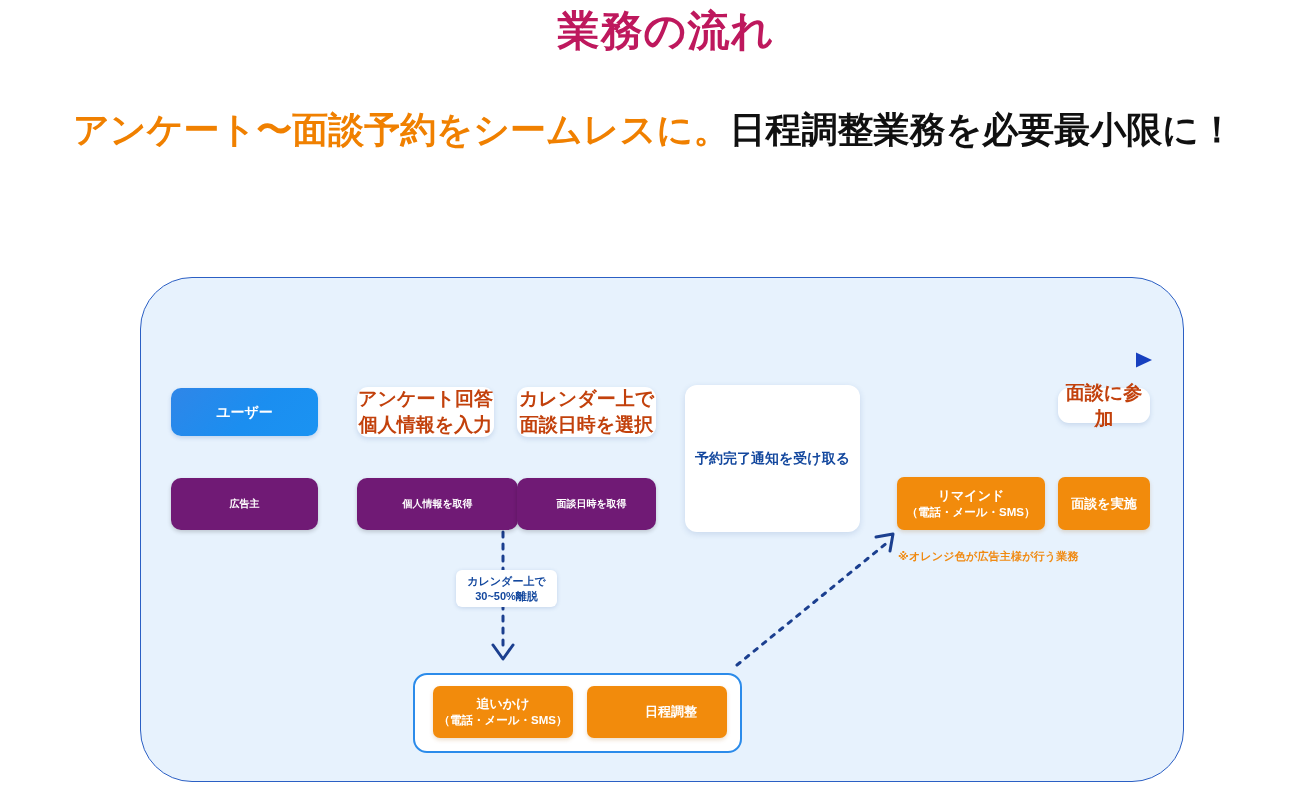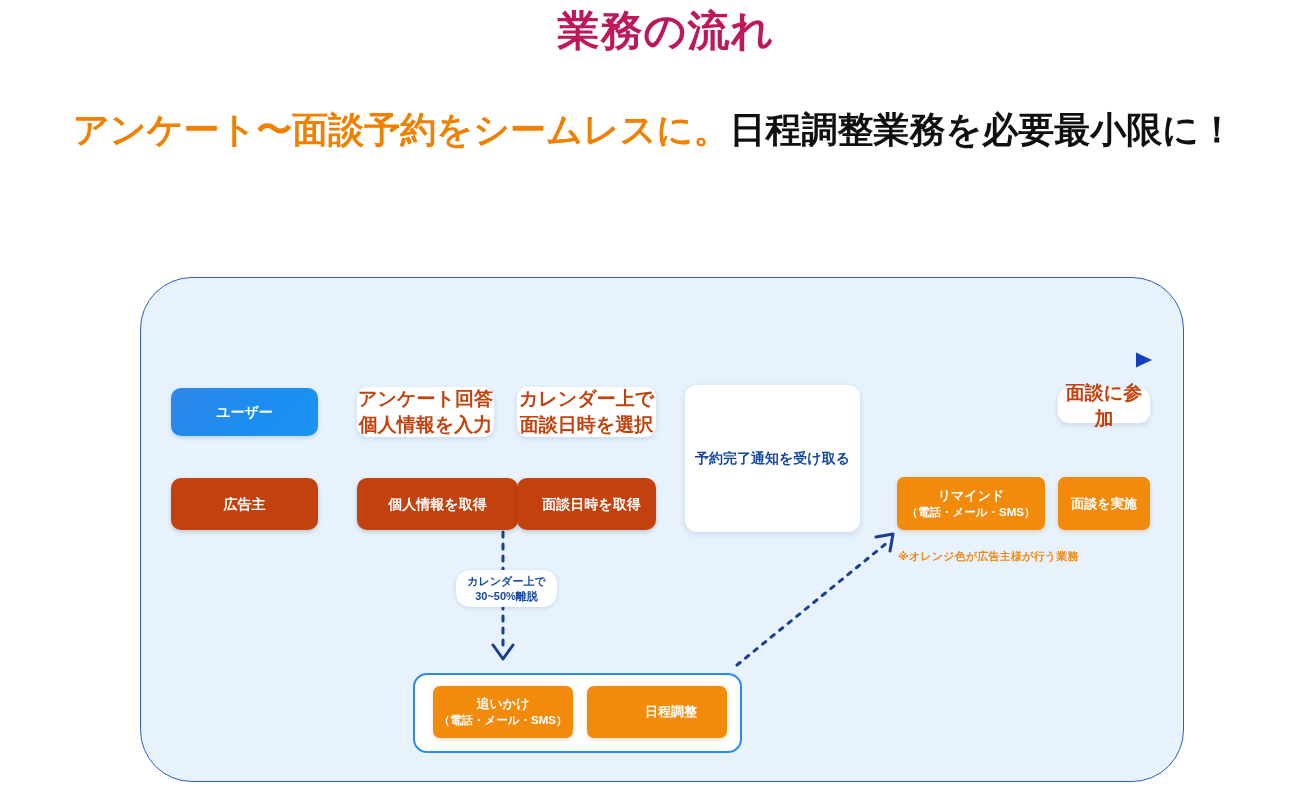--- a/index.html
+++ b/index.html
@@ -42,21 +42,21 @@
     background:linear-gradient(135deg,#2f86e8 0%,#1b8ef0 55%,#1a93f2 100%);
     color:#ffffff;font-size:14px;border-radius:10px;
     box-shadow:0 2px 4px rgba(30,80,160,.18);
   }
   .node-white{
     background:#ffffff;color:#c2410c;font-size:19px;
     box-shadow:0 2px 5px rgba(40,80,150,.16);
     border-radius:11px;
   }
   .node-dark{
-    background:#c2410c;color:#ffffff;font-size:14px;border-radius:10px;
+    background:#701a75;color:#ffffff;font-size:10px;border-radius:10px;
     box-shadow:0 2px 4px rgba(0,0,0,.18);
   }
   .node-orange{
     background:#f28b0c;color:#ffffff;font-size:13px;border-radius:7px;
     box-shadow:0 2px 4px rgba(160,90,0,.2);
   }
   .node-tall{
     background:#ffffff;color:#14489e;font-size:14px;border-radius:12px;
     box-shadow:0 2px 6px rgba(40,80,150,.16);
   }
@@ -65,21 +65,21 @@
   
   .group-box{
     position:absolute;left:413px;top:673px;width:329px;height:80px;
     background:#ffffff;border:2px solid #2b8bea;border-radius:14px;
     box-sizing:border-box;
   }
 
   
   .caption-box{
     position:absolute;left:456px;top:570px;width:101px;height:37px;
-    background:#ffffff;border-radius:14px;display:flex;align-items:center;
+    background:#ffffff;border-radius:6px;display:flex;align-items:center;
     justify-content:center;text-align:center;color:#14489e;font-weight:bold;
     font-size:11px;line-height:1.35;box-shadow:0 1px 4px rgba(40,80,150,.18);
     box-sizing:border-box;
   }
 
   
   .note{
     position:absolute;left:898px;top:549px;font-size:11px;font-weight:bold;
     color:#f08a12;white-space:nowrap;letter-spacing:.2px;
   }

